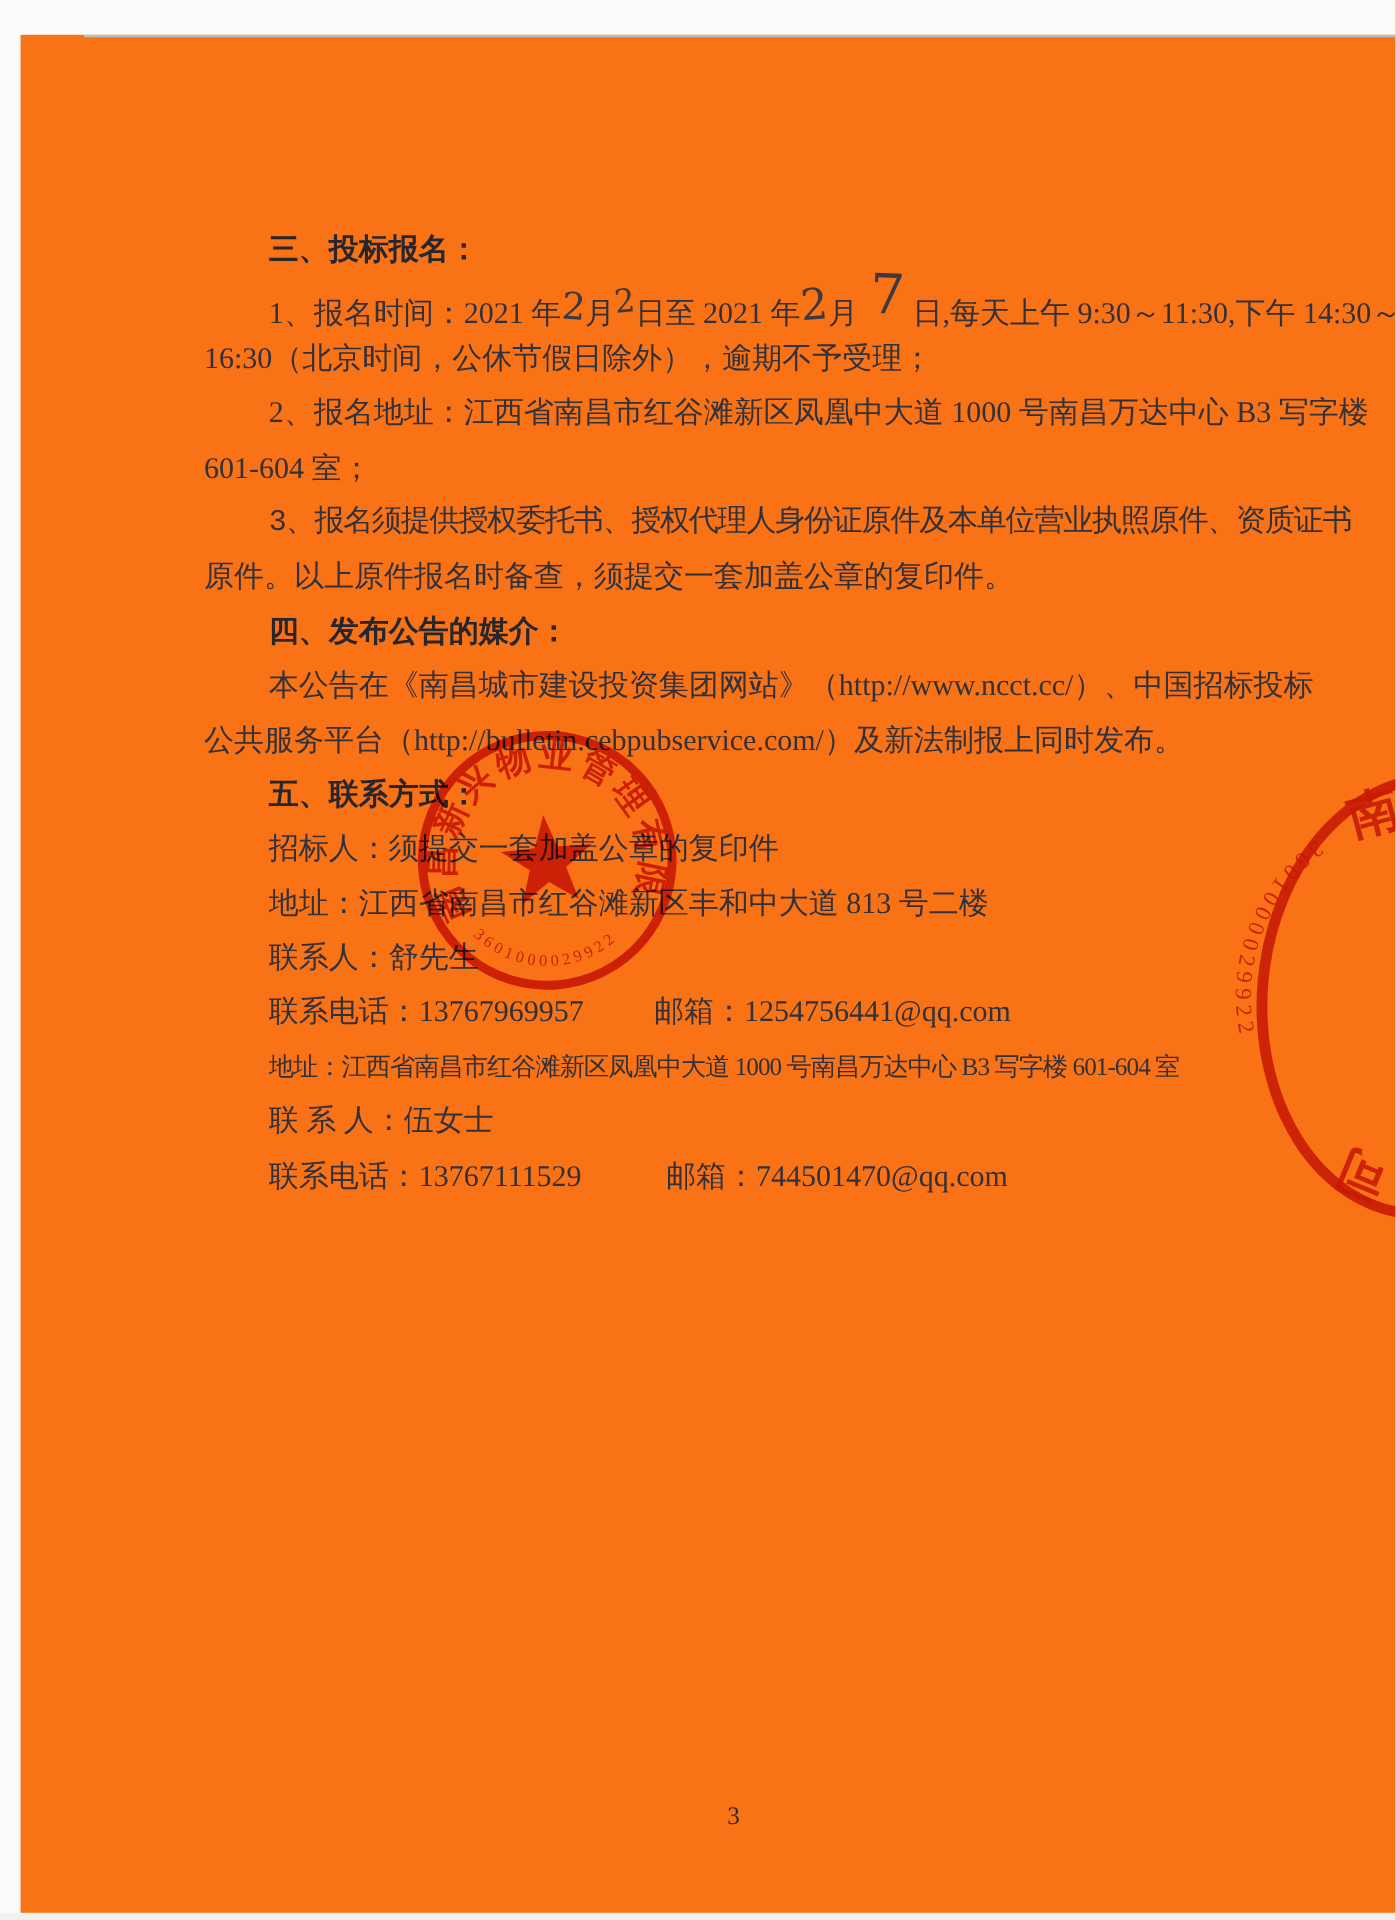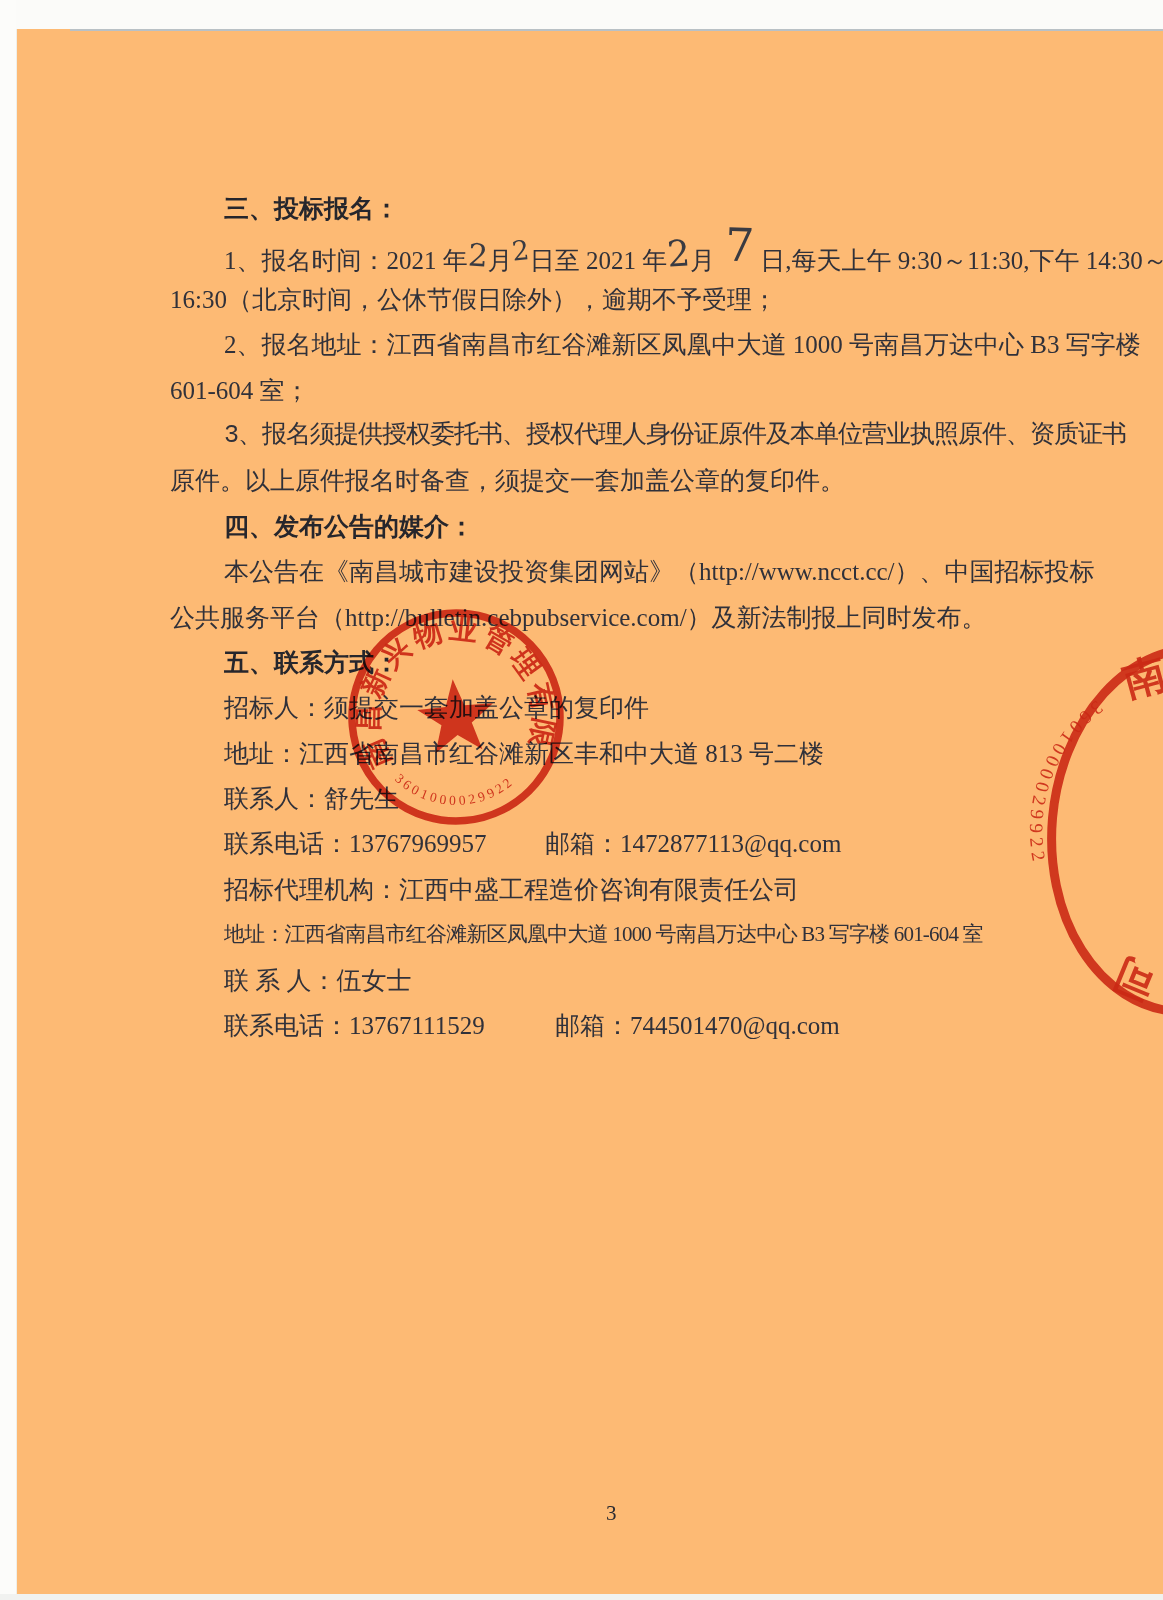--- a/index.html
+++ b/index.html
@@ -1,19 +1,19 @@
 <!DOCTYPE html>
 <html><head>
 <meta charset="utf-8">
 <style>
   html,body{margin:0;padding:0;}
   body{background:#fdfdfc;}
   .page{
     position:relative;width:1163px;height:1600px;overflow:hidden;
-    background:#fdba74;
+    background:#f97316;
     font-family:"Liberation Serif","DejaVu Serif",serif;
     color:#30313a;
   }
   .scan-left-strip{position:absolute;left:0;top:0;width:16px;height:1600px;background:#fcfcfa;border-right:1px solid #efefe9;}
   .scan-top-area{position:absolute;left:16px;top:0;width:1147px;height:29px;background:#fbfbf9;}
   .scan-top-line{position:absolute;left:70px;top:29px;width:1093px;height:2px;background:#b9c1c6;}
   .scan-bottom-strip{position:absolute;left:0;bottom:0;width:1163px;height:6px;background:#f1f2f0;}
 
   .doc{position:absolute;left:170px;top:186px;width:928px;}
   .line{height:45.4px;line-height:45.4px;font-size:25px;white-space:nowrap;}
@@ -59,22 +59,21 @@
     <div class="line">原件。以上原件报名时备查，须提交一套加盖公章的复印件。</div>
 
     <div class="line b ind">四、发布公告的媒介：</div>
     <div class="line ind">本公告在《南昌城市建设投资集团网站》（http://www.ncct.cc/）、中国招标投标</div>
     <div class="line">公共服务平台（http://bulletin.cebpubservice.com/）及新法制报上同时发布。</div>
 
     <div class="line b ind">五、联系方式：</div>
     <div class="line ind">招标人：须提交一套加盖公章的复印件</div>
     <div class="line ind">地址：江西省南昌市红谷滩新区丰和中大道 813 号二楼</div>
     <div class="line ind">联系人：舒先生</div>
-    <div class="line ind"><span class="cell-a">联系电话：13767969957</span><span>邮箱：1472877113@qq.com</span></div>
-    <div class="line ind">招标代理机构：江西中盛工程造价咨询有限责任公司</div>
+    <div class="line ind"><span class="cell-a">联系电话：13767969957</span><span>邮箱：1254756441@qq.com</span></div>
     <div class="line ind smaller">地址：江西省南昌市红谷滩新区凤凰中大道 1000 号南昌万达中心 B3 写字楼 601-604 室</div>
     <div class="line ind">联 系 人：伍女士</div>
     <div class="line ind"><span class="cell-b">联系电话：13767111529</span><span>邮箱：744501470@qq.com</span></div>
   </div>
 
   <svg class="stamp stamp-main" viewBox="0 0 230 230">
     <circle cx="115" cy="115" r="104" fill="none" stroke-width="7.5" stroke-opacity="0.92" stroke="#c9281c"></circle>
     <polygon points="115,77 124.4,104.1 153,104.6 130.2,121.9 138.5,149.4 115,133 91.5,149.4 99.8,121.9 77,104.6 105.6,104.1" fill-opacity="0.92" fill="#c9281c"></polygon>
     <path id="arc-main-company" d="M 47.5,154 A 78,78 0 1 1 182.5,154" fill="none"></path>
     <text font-size="28" font-weight="bold" letter-spacing="4.5" fill-opacity="0.93" fill="#c9281c">

